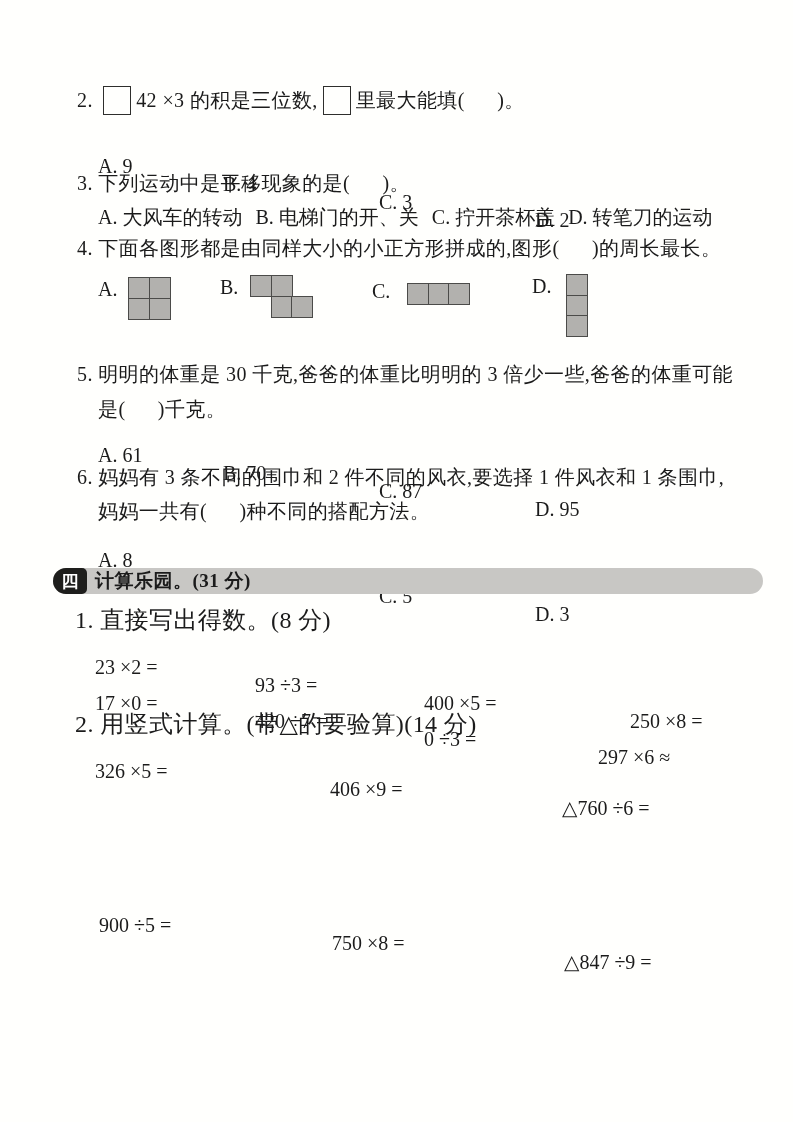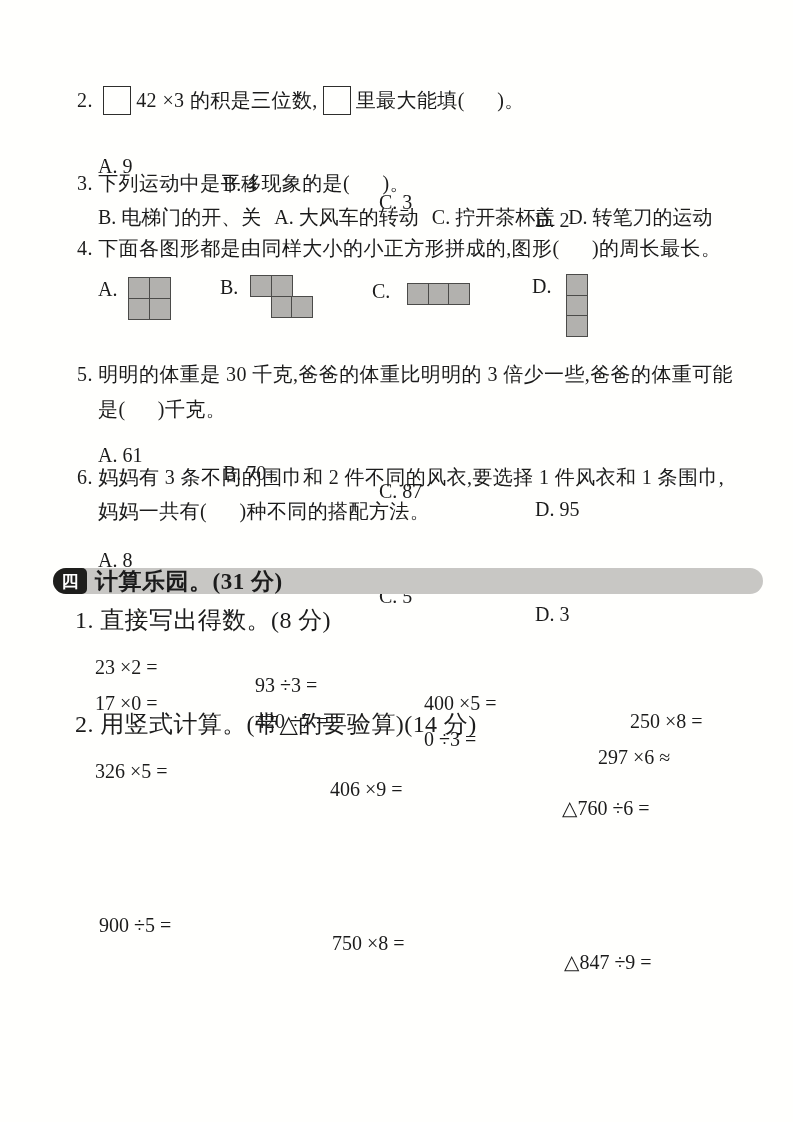--- a/index.html
+++ b/index.html
@@ -57,21 +57,21 @@
     border-radius:13px 5px 5px 13px;
     color:#fff;
     font-size:17px;
     font-weight:bold;
     display:flex;align-items:center;justify-content:center;
     font-family:"Liberation Sans","DejaVu Sans",sans-serif;
     flex:0 0 auto;
   }
   .sectitle{
     font-weight:bold;
-    font-size:23px;
+    font-size:19px;
     margin-left:8px;
     letter-spacing:0.5px;
     white-space:pre;
   }
   .subtitle{font-size:24px;letter-spacing:0.4px;}
   .calc{font-size:20px;}
 </style>
 </head>
 <body>
 
@@ -84,22 +84,22 @@
     <span style="left:98px;">A. 9</span>
     <span style="left:223px;">B. 4</span>
     <span style="left:379px;">C. 3</span>
     <span style="left:535px;">D. 2</span>
   </div>
 
   <div class="abs stem" style="left:77px;top:170px;">
     <span>3.</span><span> </span><span>下列运动中是平移现象的是(      )。</span>
   </div>
   <div class="abs" style="left:98px;top:204px;display:flex;gap:13px;">
+    <span class="opt">A. 大风车的转动</span>
     <span class="opt">B. 电梯门的开、关</span>
-    <span class="opt">A. 大风车的转动</span>
     <span class="opt">C. 拧开茶杯盖</span>
     <span class="opt">D. 转笔刀的运动</span>
   </div>
 
   <div class="abs stem" style="left:77px;top:235px;">
     <span>4.</span><span> </span><span>下面各图形都是由同样大小的小正方形拼成的,图形(      )的周长最长。</span>
   </div>
   <span class="abs figlabel" style="left:98px;top:278px;">A.</span>
   <span class="abs figlabel" style="left:220px;top:276px;">B.</span>
   <span class="abs figlabel" style="left:372px;top:280px;">C.</span>

